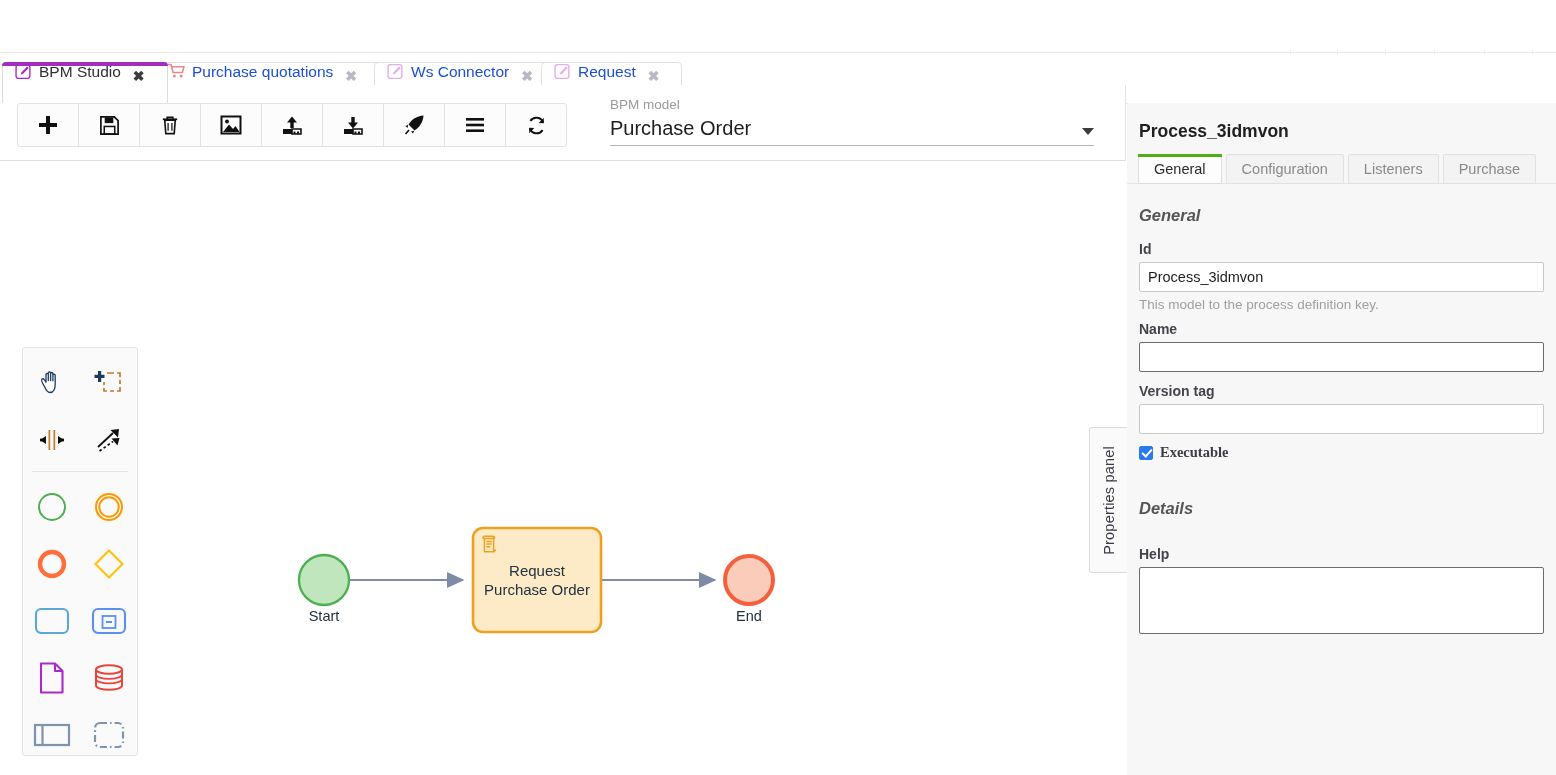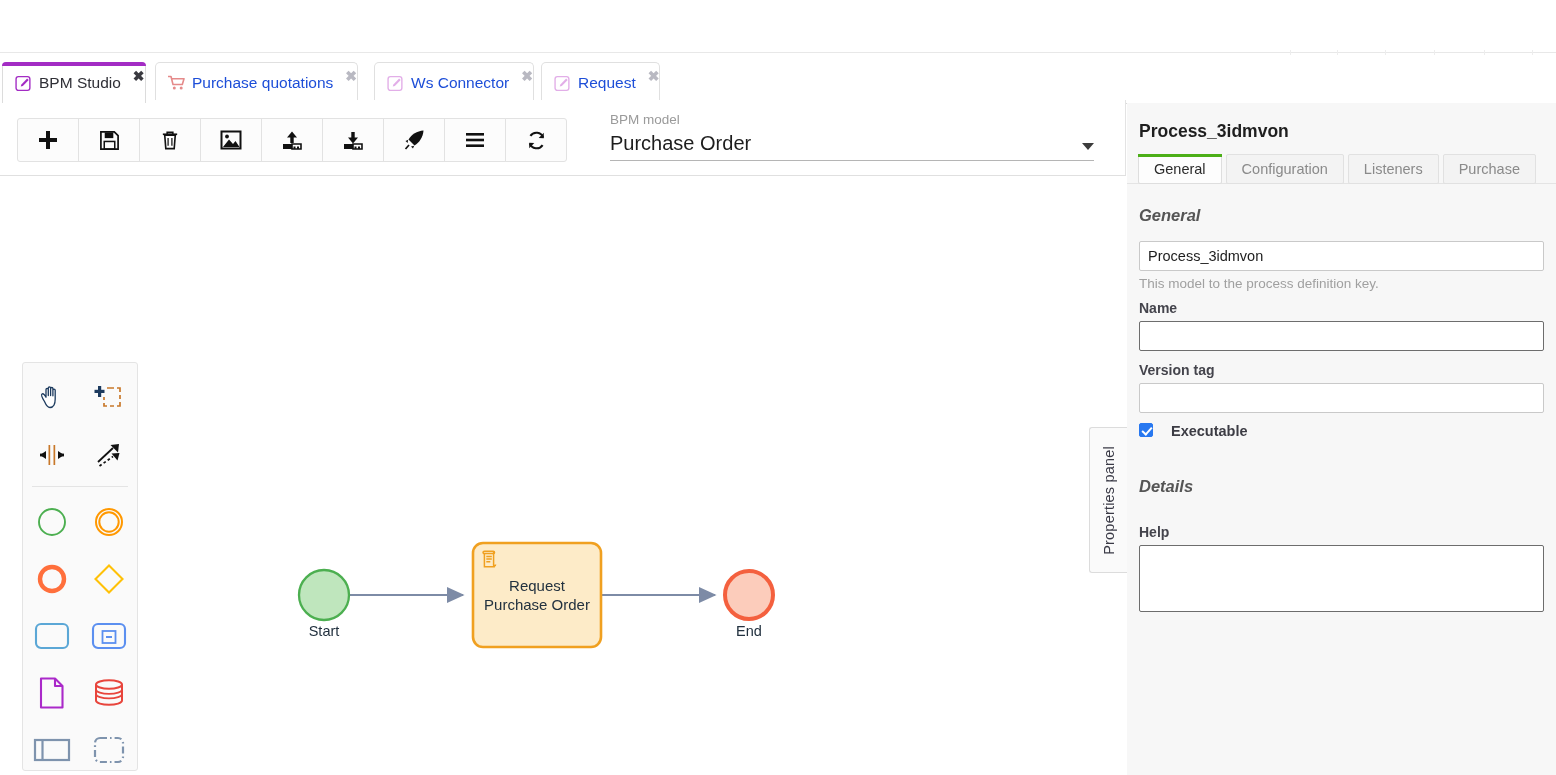--- a/index.html
+++ b/index.html
@@ -14,43 +14,43 @@
 
   
   .top-rule { position:absolute; left:0; top:52px; width:1556px; height:1px; background:#e8e8e8; }
   .top-rule .tick { position:absolute; top:-2px; width:1px; height:5px; background:#ededed; }
 
   
   .tabbar { position:absolute; left:0; top:62px; width:1556px; height:42px; }
   .tabbar-base { position:absolute; left:0; top:41px; width:1556px; height:1px; background:#d9d9d9; }
   .tab {
     position:absolute; top:0; height:41px;
-    display:flex; align-items:center; gap:7px;
-    padding:0 0 0 12px;
+    display:flex; gap:7px;
+    padding:0 22px 0 12px;
     border:1px solid #e0e0e0; border-bottom:none;
     border-top-left-radius:5px; border-top-right-radius:5px;
     background:#ffffff;
     font-size:15.5px; color:#4a4a55; white-space:nowrap;
   }
   .tab.active { border-color:#dcdcdc; z-index:5; }
   .tab.active::before {
     content:""; position:absolute; left:-1px; right:-1px; top:-1px; height:4px;
     background:#a32cc4; border-top-left-radius:4px; border-top-right-radius:4px;
   }
   .tab.active .tab-label { color:#2f2f36; }
   .tab .tab-label { color:#1d4ed8; }
   .tab-ico { width:17px; height:17px; flex:0 0 17px; display:block; }
   .tab-close {
     margin-left:5px; font-size:14px; line-height:1; font-weight:bold;
     color:#b9b9c2; align-self:flex-start; margin-top:6px;
   }
   .tab.active .tab-close { color:#3a3a40; }
 
   
-  .editor { position:absolute; left:0; top:100px; width:1126px; height:672px; background:#fff;
+  .editor { position:absolute; left:0; top:85px; width:1126px; height:672px; background:#fff;
             border-right:1px solid #e3e3e3; }
   .editor-head { position:absolute; left:0; top:0; width:1126px; height:75px; }
 
   
   .toolbar { position:absolute; left:17px; top:18px; display:flex; }
   .tb-btn {
     width:62px; height:44px; background:#fcfcfc;
     border:1px solid #e2e2e2; margin-right:-1px;
     display:flex; align-items:center; justify-content:center;
     cursor:pointer;
@@ -137,21 +137,21 @@
   .fld-label { font-size:14px; font-weight:bold; color:#44444c; margin-bottom:5px; }
   .fld-input {
     width:405px; height:30px; background:#fff;
     border:1px solid #c9c9c9; border-radius:2px;
     padding:0 8px; font-size:14.5px; color:#1d1d1d;
     font-family:"Liberation Sans", sans-serif;
   }
   .fld-input.focused { border-color:#6d6d6d; }
   .fld-hint { font-size:13.5px; color:#a0a0a0; margin:5px 0 9px 0; }
   .gap { height:11px; }
-  .chk-row { display:flex; gap:18px; margin:4px 0 0 0; }
+  .chk-row { display:flex; align-items:center; gap:7px; margin:4px 0 0 0;font-family:Liberation Serif, serif; }
   .chk {
     width:14px; height:14px; border:1px solid #8a8a8a; border-radius:2px;
     background:#fff; position:relative; flex:0 0 14px;
   }
   .chk.checked { background:#2878f0; border-color:#2878f0; }
   .chk.checked::after {
     content:""; position:absolute; left:4px; top:0.5px; width:4px; height:8px;
     border:solid #fff; border-width:0 2px 2px 0; transform:rotate(42deg);
   }
   .chk-label { font-size:14.5px; font-weight:bold; color:#3c3c44; }
@@ -466,20 +466,21 @@
       </div>
       <div class="ptab">
         <span>Purchase</span>
       </div>
     </div>
     <div class="ptabs-underline"></div>
 
     <div class="pbody">
       <div class="sect-title">General</div>
 
+      <div class="fld-label">Id</div>
       <input class="fld-input" value="Process_3idmvon" style="">
       <div class="fld-hint">This model to the process definition key.</div>
 
       <div class="fld-label">Name</div>
       <input class="fld-input focused" value="" style="">
 
       <div class="gap"></div>
       <div class="fld-label">Version tag</div>
       <input class="fld-input" value="" style="">
 

